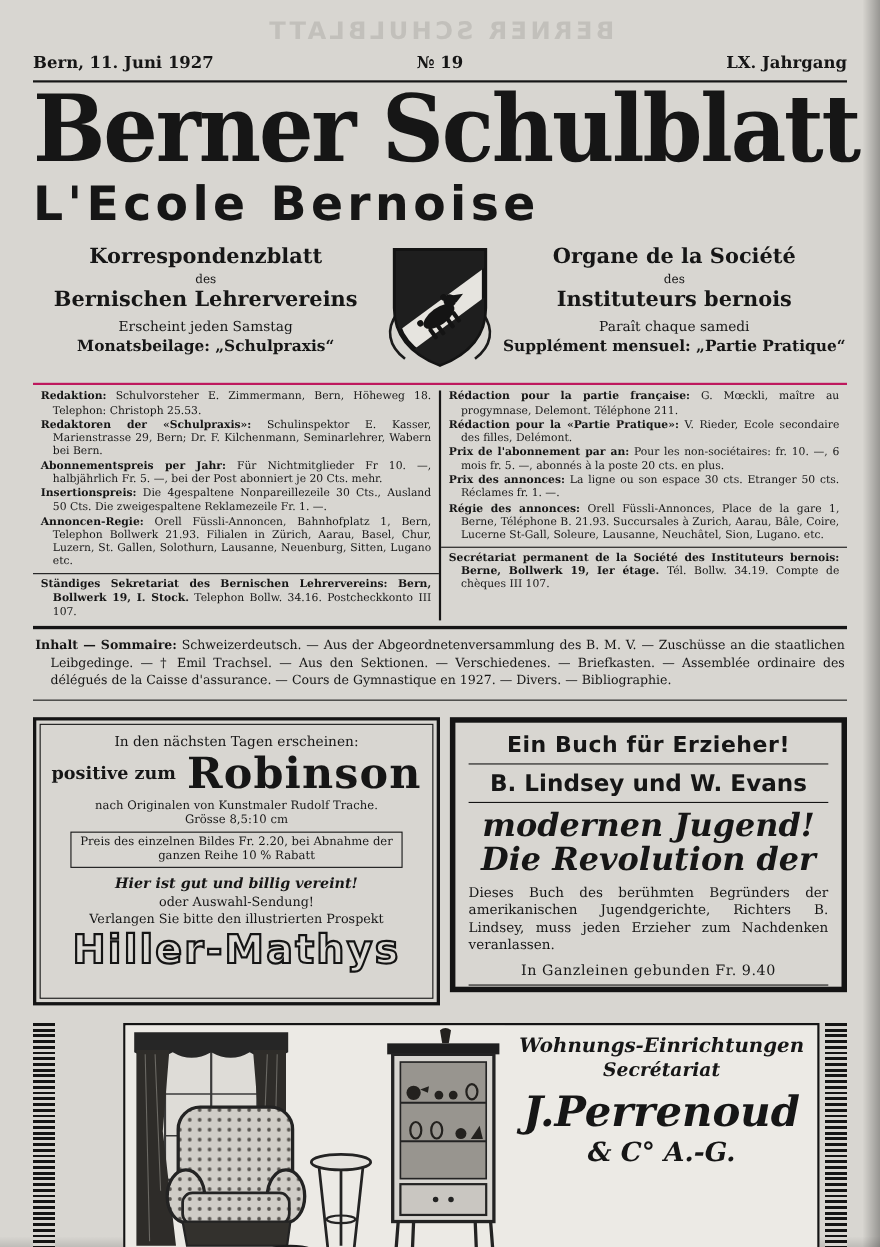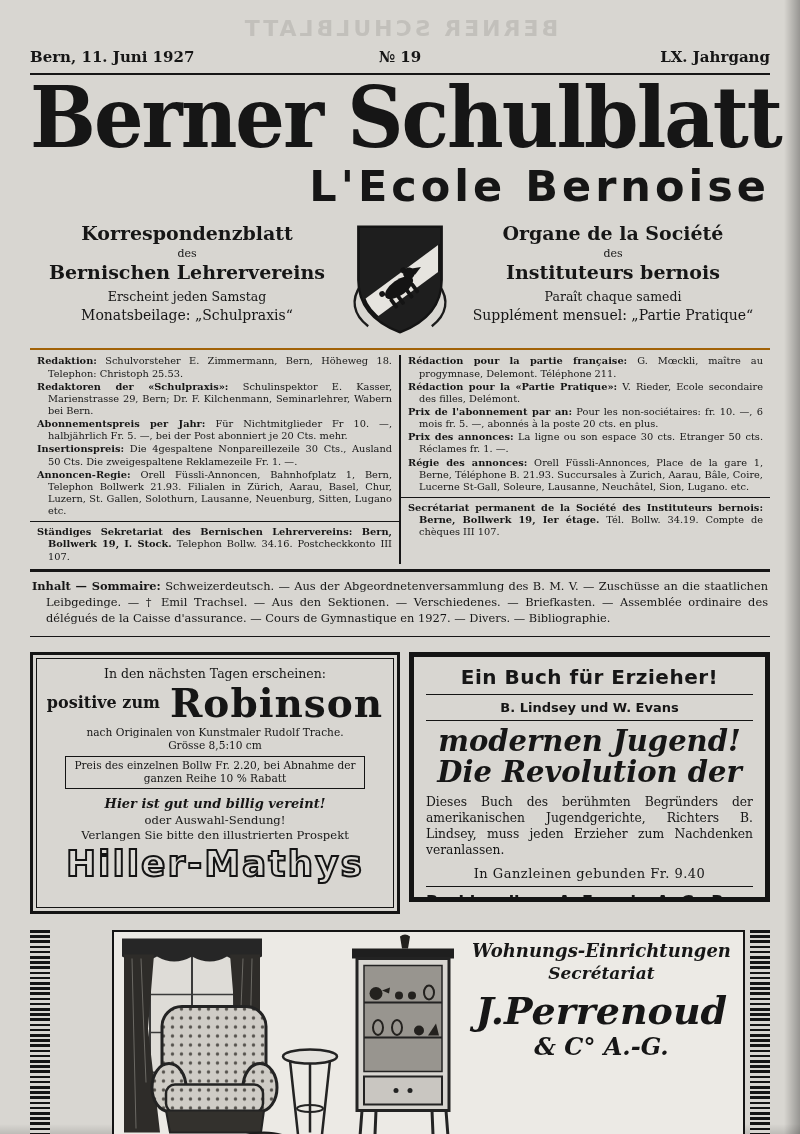--- a/index.html
+++ b/index.html
@@ -14,32 +14,32 @@
         color:#a3a19c;opacity:.4;font:bold 22px "DejaVu Sans",sans-serif;letter-spacing:3px;filter:blur(.6px);}
   
   .topline{display:flex;align-items:baseline;padding-top:48px;font-size:15px;font-weight:bold;}
   .topline .l{flex:1;text-align:left;}
   .topline .c{flex:0 0 auto;text-align:center;}
   .topline .r{flex:1;text-align:right;}
   .rule{border-top:2px solid #161616;margin-top:7px;}
   
   .title-de{margin:2px 0 0;text-align:center;font-size:78px;line-height:.98;font-weight:bold;
         letter-spacing:-2px;white-space:nowrap;transform:scaleY(1.08);transform-origin:top center;}
-  .title-fr{margin:12px 0 0;text-align:right;font-family:"DejaVu Sans",sans-serif;font-weight:bold;
+  .title-fr{margin:12px 0 0;text-align:left;font-family:"DejaVu Sans",sans-serif;font-weight:bold;
         font-size:43px;line-height:1;letter-spacing:4px;white-space:nowrap;}
   
   .org-row{display:flex;align-items:flex-start;margin-top:14px;}
   .org{flex:1;text-align:center;}
   .org .big{font-size:19px;font-weight:bold;line-height:1.25;}
   .org .des{font-size:11px;line-height:1.2;margin:1px 0;}
   .org .sub{font-size:12.5px;margin-top:4px;}
-  .org .beil{font-size:14px;font-weight:normal;margin-top:3px;}
+  .org .beil{font-size:14px;font-weight:bold;margin-top:3px;}
   .crest{flex:0 0 112px;display:flex;justify-content:center;margin-top:-4px;}
   
-  .infoblock{display:flex;border-top:2px solid #a16207;border-bottom:3px solid #161616;
+  .infoblock{display:flex;border-top:2px solid #be185d;border-bottom:3px solid #161616;
         margin-top:10px;padding:5px 0;font-size:9.8px;line-height:1.24;}
   .info-col{flex:1;padding:0 7px;}
   .item{margin:0 0 1px;padding-left:11px;text-indent:-11px;text-align:justify;}
   .item b{font-weight:bold;}
   .sec-rule{border-top:1.5px solid #161616;margin:4px -7px;}
   .vdiv{width:2px;background:#161616;}
   
   .toc{border-bottom:1.5px solid #161616;padding:7px 2px 9px;font-size:11.4px;line-height:1.4;}
   .toc p{margin:0;padding-left:14px;text-indent:-14px;text-align:justify;}
   
@@ -59,21 +59,21 @@
   .h-cta{font-size:11.6px;line-height:1.3;text-align:center;margin-top:2px;}
   .h-brand{font-family:"DejaVu Sans",sans-serif;font-weight:bold;font-size:36px;line-height:1.05;
         letter-spacing:2px;margin-top:2px;}
   @supports (-webkit-text-stroke:1px black){
     .h-brand{color:#dcdad5;-webkit-text-stroke:2px #141414;}
   }
   .ad-francke{flex:1;height:250px;border:5px solid #141414;padding:8px 12px;box-sizing:border-box;
         text-align:center;overflow:hidden;}
   .f-rule{border-top:1.5px solid #141414;margin:5px 0;}
   .f-head{font-family:"DejaVu Sans",sans-serif;font-weight:bold;font-size:20px;letter-spacing:.5px;}
-  .f-auth{font-family:"DejaVu Sans",sans-serif;font-weight:bold;font-size:13px;}
+  .f-auth{font-family:"DejaVu Sans",sans-serif;font-weight:bold;font-size:21px;}
   .f-title{font-weight:bold;font-style:italic;font-size:29px;line-height:1.08;margin-top:2px;}
   .f-body{font-size:12.3px;line-height:1.3;text-align:justify;margin-top:7px;}
   .f-bind{font-size:13px;letter-spacing:.5px;margin-top:7px;}
   .f-pub{font-family:"DejaVu Sans",sans-serif;font-weight:bold;font-size:16px;letter-spacing:-.2px;
         white-space:nowrap;margin-top:2px;}
   
   .perr{display:flex;margin-top:16px;height:238px;}
   .bar{width:20px;background:repeating-linear-gradient(180deg,#141414 0 2.6px,#d8d6d1 2.6px 5.2px);}
   .pbox{flex:1;margin-left:62px;margin-right:5px;border:2.5px solid #141414;position:relative;
         background:#eceae5;overflow:hidden;}
@@ -180,21 +180,21 @@
           <div class="h-intro">In den nächsten Tagen erscheinen:</div>
           <div class="h-leadrow">
             <div class="h-leadleft">
               <div>positive zum</div>
             </div>
             <div class="h-robinson">Robinson</div>
           </div>
           <div class="h-credit">nach Originalen von Kunstmaler Rudolf Trache.</div>
           <div class="h-size">Grösse 8,5:10 cm</div>
           <div class="h-pricebox">
-            <div>Preis des einzelnen Bollw Fr. 2.20, bei Abnahme der</div>
+            <div>Preis des einzelnen Bildes Fr. 2.20, bei Abnahme der</div>
             <div>ganzen Reihe 10 % Rabatt</div>
           </div>
           <div class="h-slogan">Hier ist gut und billig vereint!</div>
           <div class="h-cta">
             <div>oder Auswahl-Sendung!</div>
             <div>Verlangen Sie bitte den illustrierten Prospekt</div>
           </div>
           <div class="h-brand">Hiller-Mathys</div>
 
         </div>

